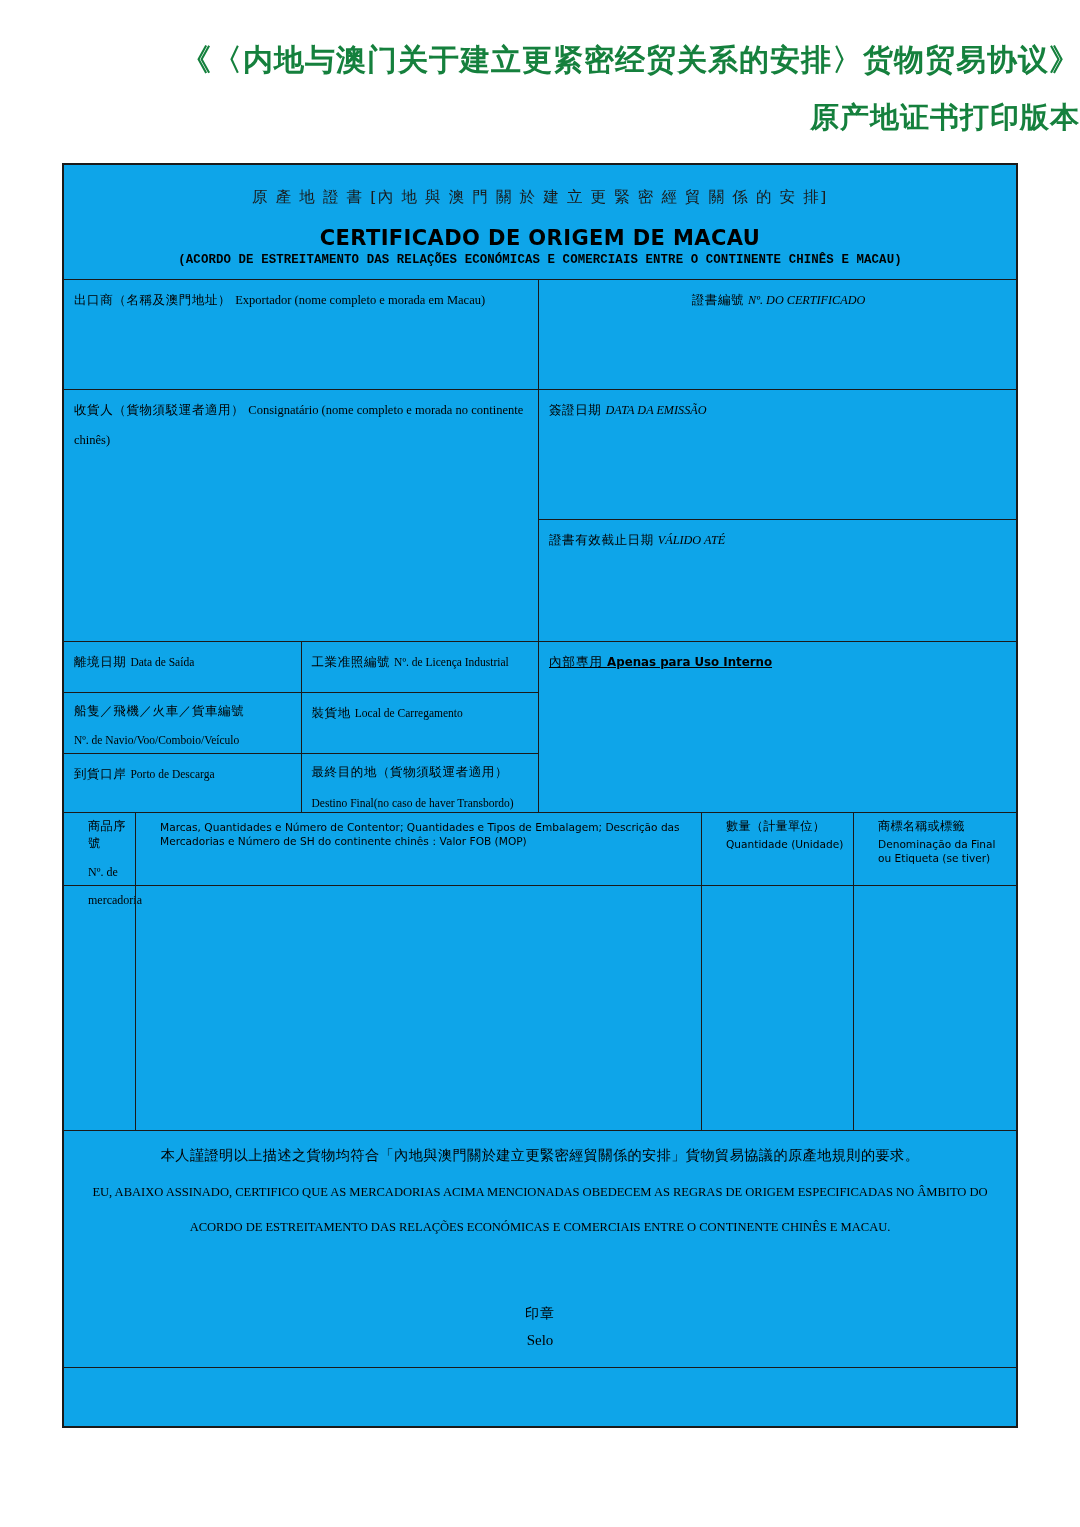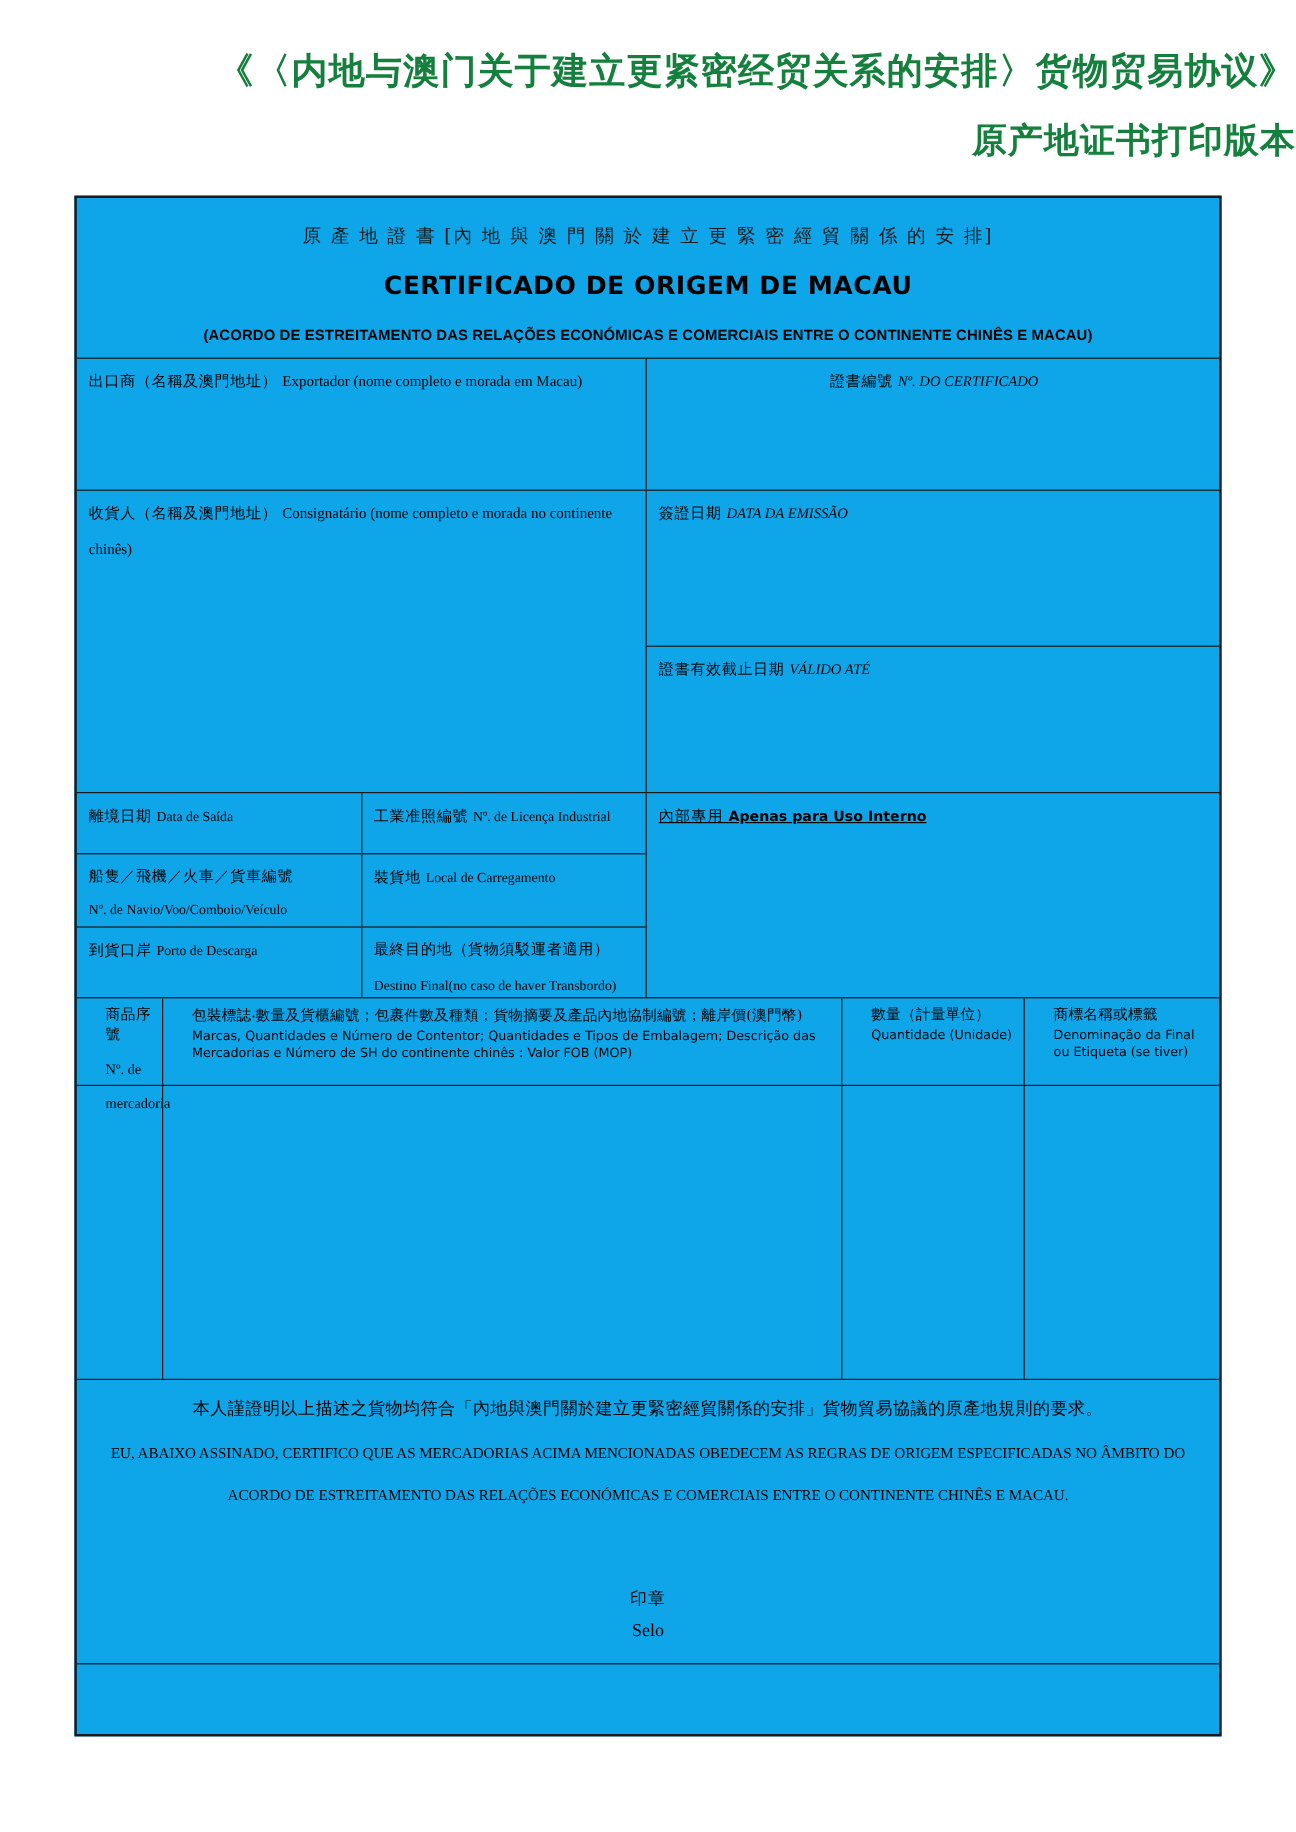--- a/index.html
+++ b/index.html
@@ -66,25 +66,25 @@
   }
   .hdr .pt-main {
     font-family: "DejaVu Sans", "Liberation Sans", sans-serif;
     font-weight: bold;
     font-size: 21px;
     letter-spacing: 0.4px;
     margin-top: 18px;
     color: #000;
   }
   .hdr .pt-sub {
-    font-family: Liberation Sans, sans-serif;
+    font-family: Liberation Mono, monospace;
     font-weight: bold;
     font-size: 12.4px;
     letter-spacing: 0.1px;
-    margin-top: 22px;
+    margin-top: 3px;
     color: #000;
   }
 
   
   .fld {
     padding: 10px 8px 6px 10px;
   }
   .lbl-zh {
     font-family: "DejaVu Serif", "Liberation Serif", serif;
     font-size: 12.5px;
@@ -224,21 +224,21 @@
 
     <div class="cell br" style="width:475px;">
 
       <div class="cell bb fld" style="height:110px;">
         <span class="lbl-zh">出口商（名稱及澳門地址）</span>
         <span class="lbl-pt">Exportador (nome completo e morada em Macau)</span>
       </div>
 
       <div class="cell fld" style="height:251px;">
         <div>
-          <span class="lbl-zh">收貨人（名稱及澳門地址）</span>
+          <span class="lbl-zh">收貨人（貨物須駁運者適用）</span>
           <span class="lbl-pt">Consignatário (nome completo e morada no continente</span>
         </div>
         <div class="lbl-pt lbl-line2">chinês)</div>
       </div>
 
     </div>
 
     <div class="cell" style="width:477px;">
 
       <div class="cell bb fld" style="height:110px;text-align:center;">
@@ -304,21 +304,20 @@
 
   </div>
 
   <div class="row bb">
     <div class="cell br gh" style="width:72px;height:72px;">
       <div class="gh-idx">商品序號</div>
       <div class="gh-idx-pt">Nº. de</div>
       <div class="gh-idx-pt2">mercadoria</div>
     </div>
     <div class="cell br gh" style="width:566px;height:72px;">
-      <div class="gh-zh">包裝標誌‧數量及貨櫃編號；包裹件數及種類；貨物摘要及產品內地協制編號；離岸價(澳門幣)</div>
       <div class="gh-pt">Marcas, Quantidades e Número de Contentor; Quantidades e Tipos de Embalagem; Descrição das Mercadorias e Número de SH do continente chinês：Valor FOB (MOP)</div>
     </div>
     <div class="cell br gh" style="width:152px;height:72px;">
       <div class="gh-zh gh-zh-wrap">數量（計量單位）</div>
       <div class="gh-pt">Quantidade (Unidade)</div>
     </div>
     <div class="cell gh" style="width:162px;height:72px;">
       <div class="gh-zh gh-zh-wrap">商標名稱或標籤</div>
       <div class="gh-pt">Denominação da Final ou Etiqueta (se tiver)</div>
     </div>

